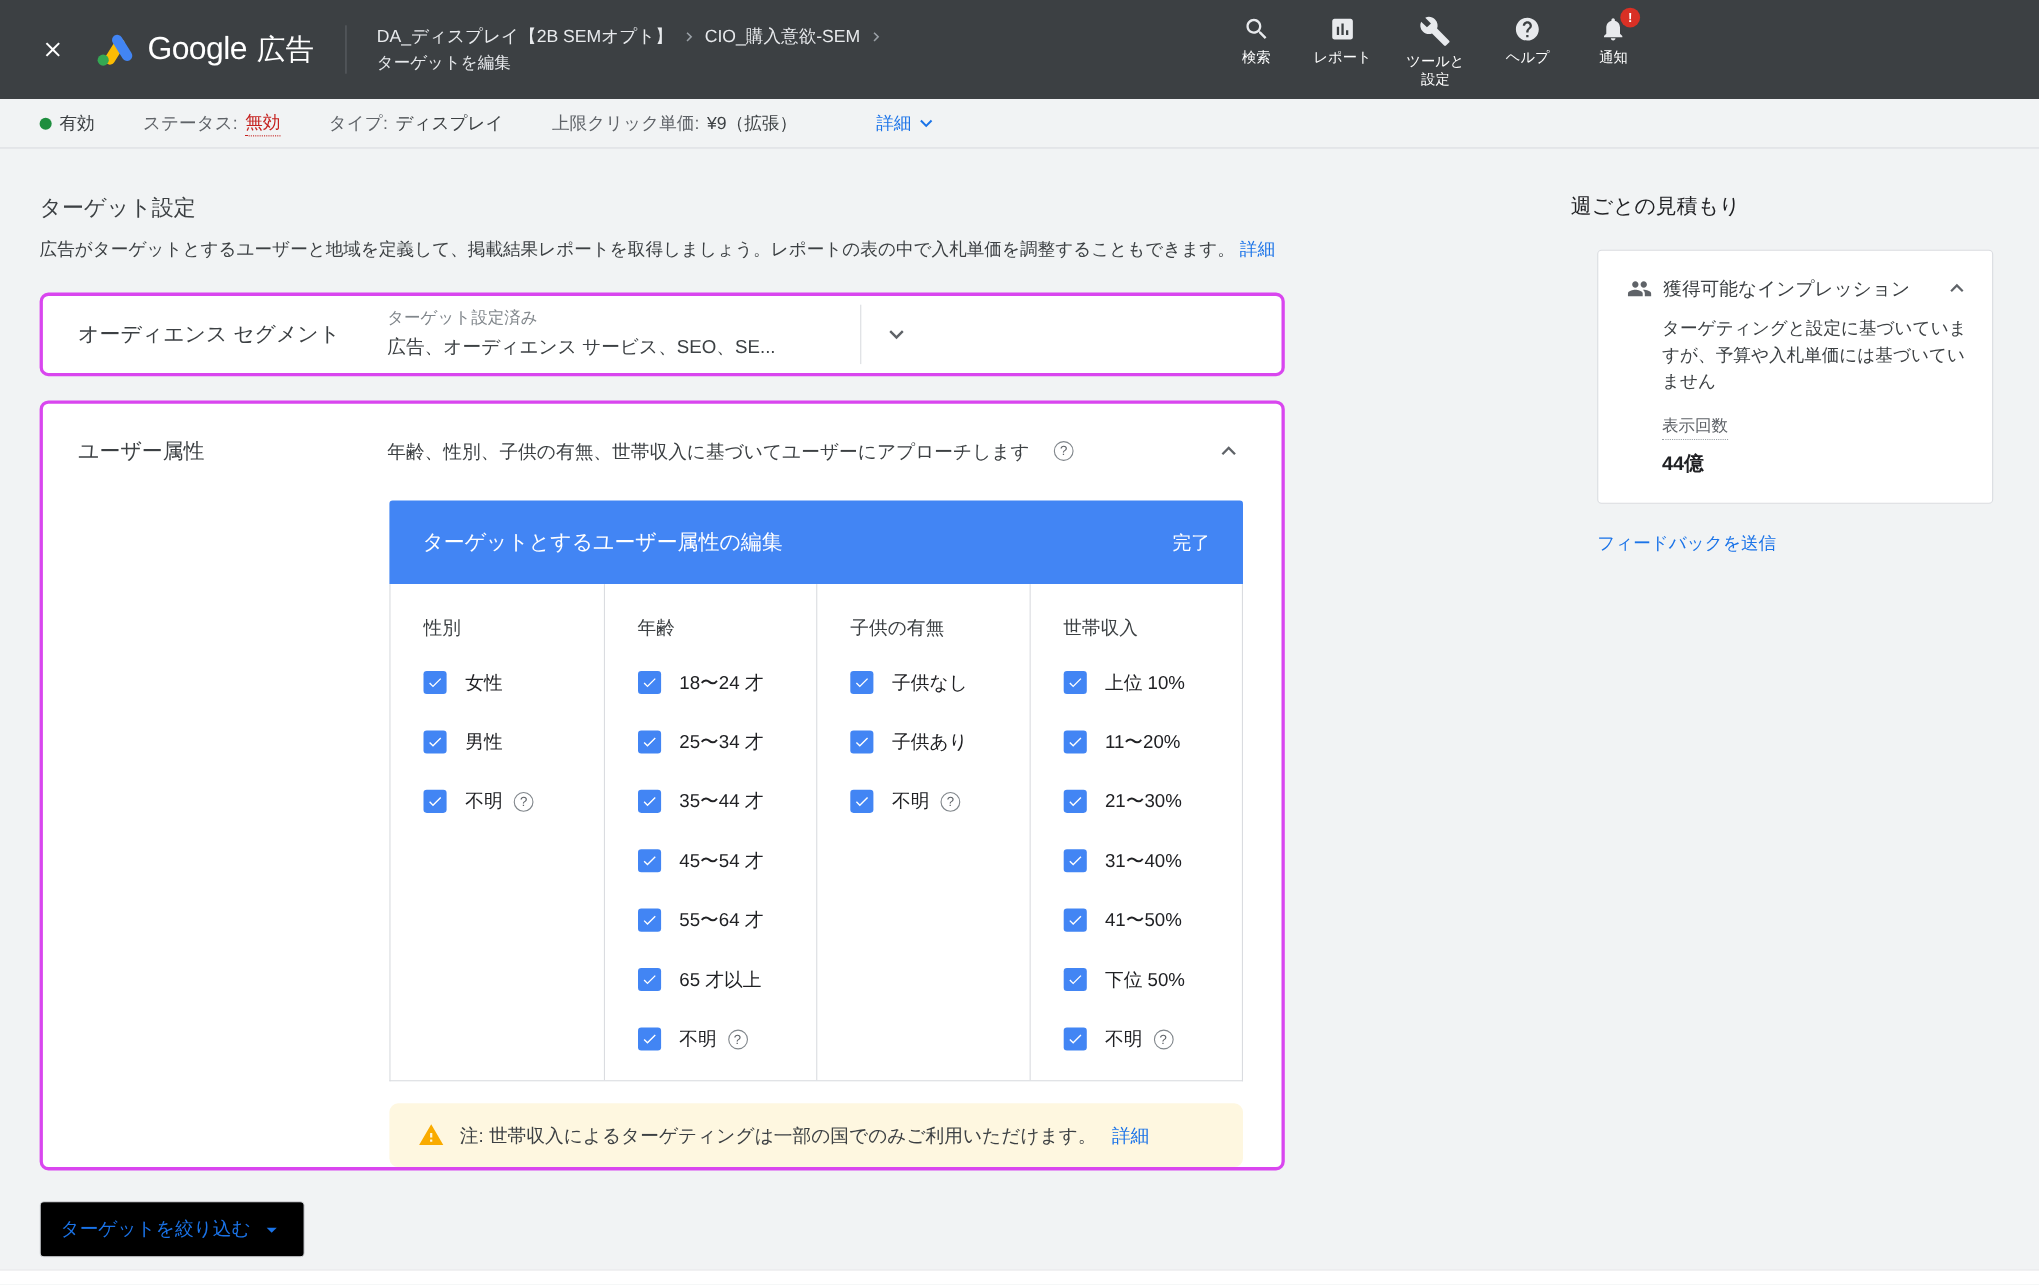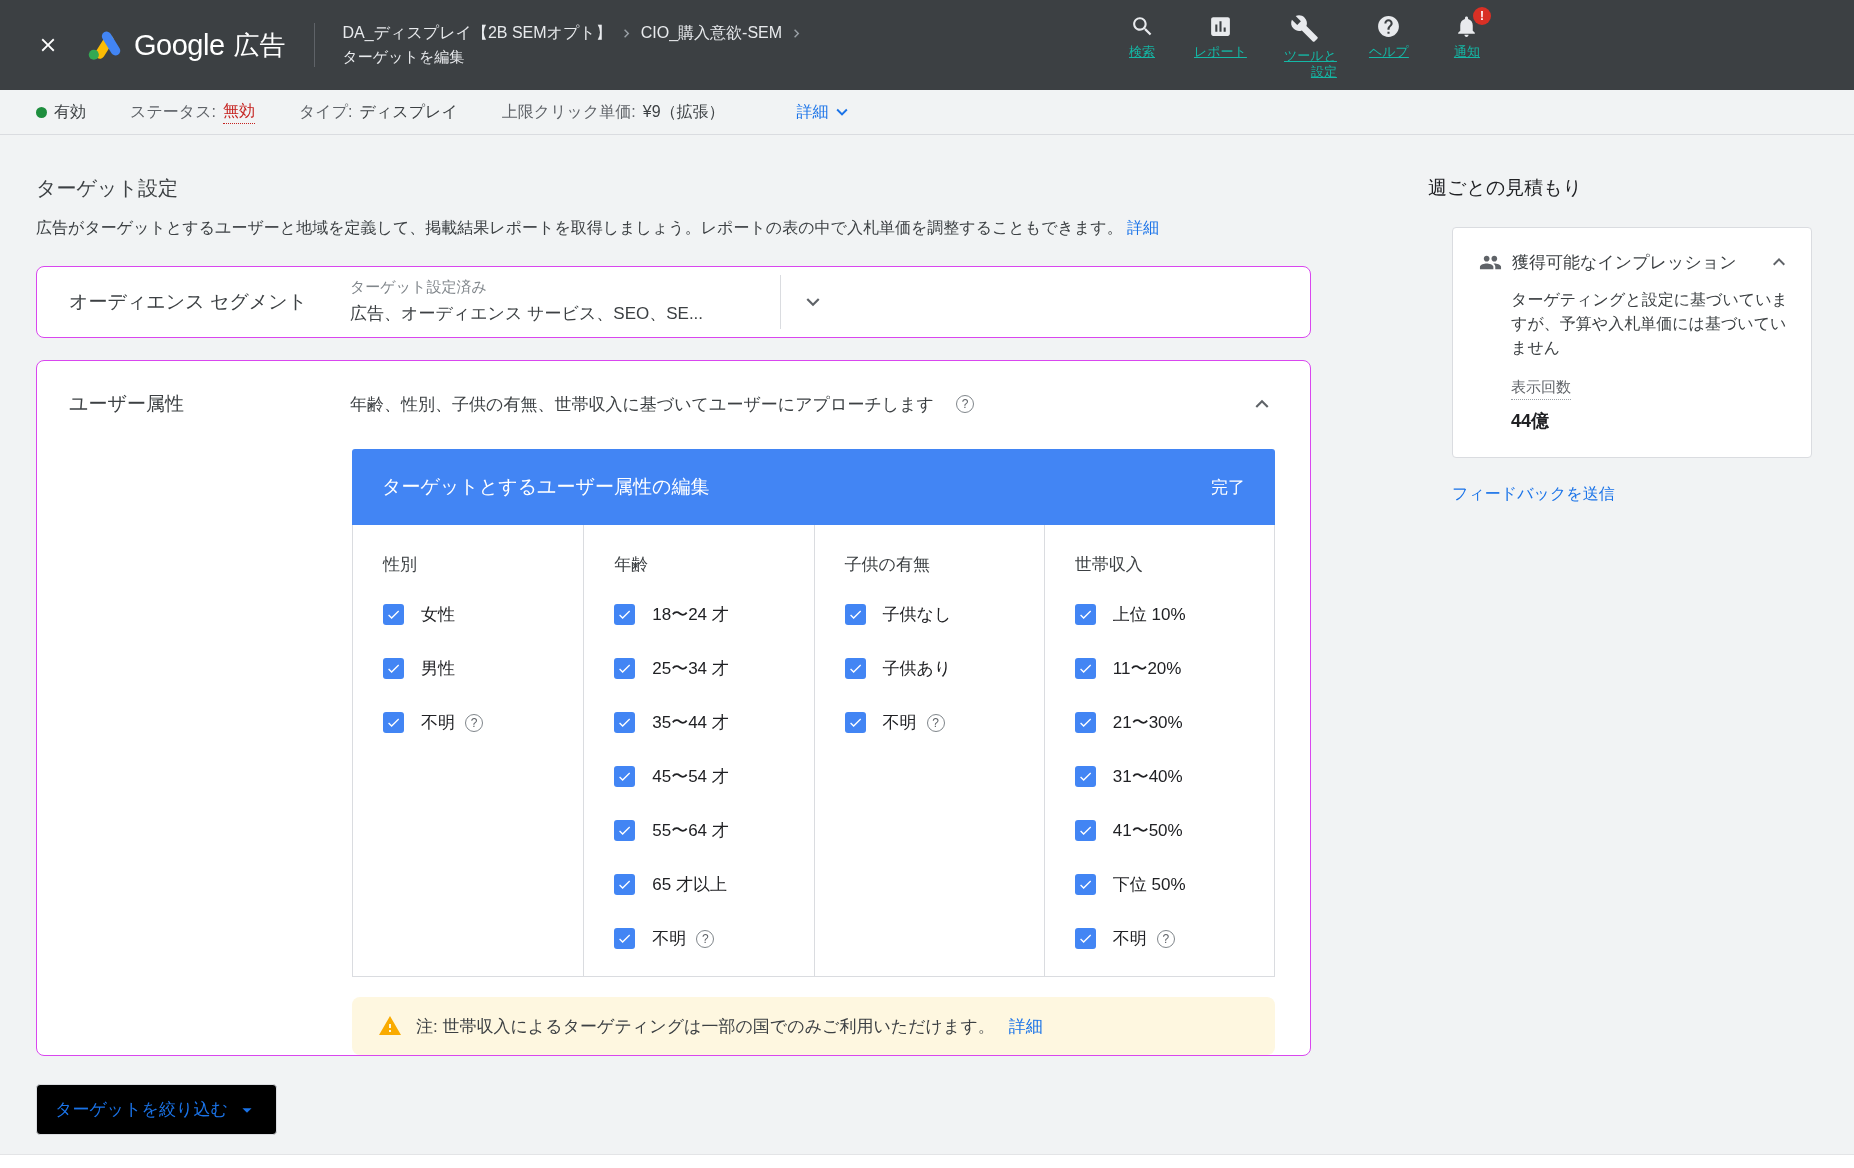--- a/index.html
+++ b/index.html
@@ -13,42 +13,42 @@
   .close-btn { background: none; border: none; cursor: pointer; width: 40px; height: 40px; display: flex; align-items: center; justify-content: center; margin-right: 18px; }
   .logo { display: flex; align-items: center; cursor: pointer; }
   .logo-google { color: #fff; font-size: 29px; letter-spacing: -0.5px; margin-left: 10px; font-weight: 500; }
   .logo-ads { color: #fff; font-size: 26px; margin-left: 9px; }
   .topbar-divider { width: 1px; height: 44px; background: #5f6368; margin: 0 28px; }
   .breadcrumb { display: flex; align-items: center; gap: 6px; color: #e8eaed; font-size: 16px; }
   .breadcrumb .crumb { cursor: pointer; }
   .page-subtitle { color: #e8eaed; font-size: 15px; margin-top: 4px; }
   .topbar-nav { position: absolute; left: 1116px; top: 14px; display: flex; align-items: flex-start; gap: 26px; }
   .nav-item { display: flex; flex-direction: column; align-items: center; gap: 5px; min-width: 52px; cursor: pointer; position: relative; }
-  .nav-label { color: #14b8a6; font-size: 13px; text-align: right; line-height: 1.25; max-width: 64px; text-decoration: underline; }
+  .nav-label { color: #ffffff; font-size: 13px; text-align: center; line-height: 1.25; max-width: 64px; }
   .badge { position: absolute; top: -7px; right: 2px; width: 18px; height: 18px; border-radius: 50%; background: #d93025; color: #fff; font-size: 12px; font-weight: 700; display: flex; align-items: center; justify-content: center; }
 
   
   .statusbar { height: 45px; background: #f1f3f4; border-bottom: 1px solid #dadce0; display: flex; align-items: center; padding: 0 36px; gap: 44px; font-size: 16px; }
   .sgroup { display: flex; align-items: center; gap: 7px; white-space: nowrap; }
   .dot { width: 11px; height: 11px; border-radius: 50%; background: #1e8e3e; display: inline-block; }
   .slabel { color: #5f6368; }
   .svalue { color: #3c4043; }
   .svalue.bad { color: #c5221f; border-bottom: 1px dotted #c5221f; padding-bottom: 1px; cursor: pointer; }
   .details-toggle { display: flex; align-items: center; gap: 2px; color: #1a73e8; font-weight: 500; cursor: pointer; margin-left: 28px; }
 
   
   .content { display: flex; align-items: flex-start; }
   .main-col { width: 1403px; padding: 40px 0 0 36px; }
   .side-col { width: 426px; margin-left: 25px; padding-top: 40px; }
 
   .section-title { font-size: 20px; font-weight: 400; color: #3c4043; }
   .section-desc { margin-top: 14px; font-size: 16px; color: #3c4043; line-height: 1.5; }
   a.link, .link { color: #1a73e8; text-decoration: none; cursor: pointer; }
 
-  .card { background: #fff; border: 1px solid #d946ef; border-radius: 8px; width: 1275px; }
+  .card { background: #fff; border: 3px solid #d946ef; border-radius: 8px; width: 1132px; }
 
   
   .aud-card { margin-top: 26px; display: flex; align-items: stretch; min-height: 70px; }
   .aud-title { width: 313px; padding-left: 32px; display: flex; align-items: center; font-size: 19px; color: #3c4043; }
   .aud-mid { width: 430px; padding: 11px 24px 12px 0; }
   .aud-label { font-size: 15px; color: #80868b; }
   .aud-value { font-size: 17px; color: #3c4043; margin-top: 5px; white-space: nowrap; overflow: hidden; }
   .vdiv { width: 1px; background: #dadce0; margin: 8px 0; }
   .aud-right { flex: 1; padding: 13px 0 0 28px; font-size: 17px; color: #80868b; }
   .chev-cell { width: 64px; display: flex; align-items: center; justify-content: center; cursor: pointer; }

